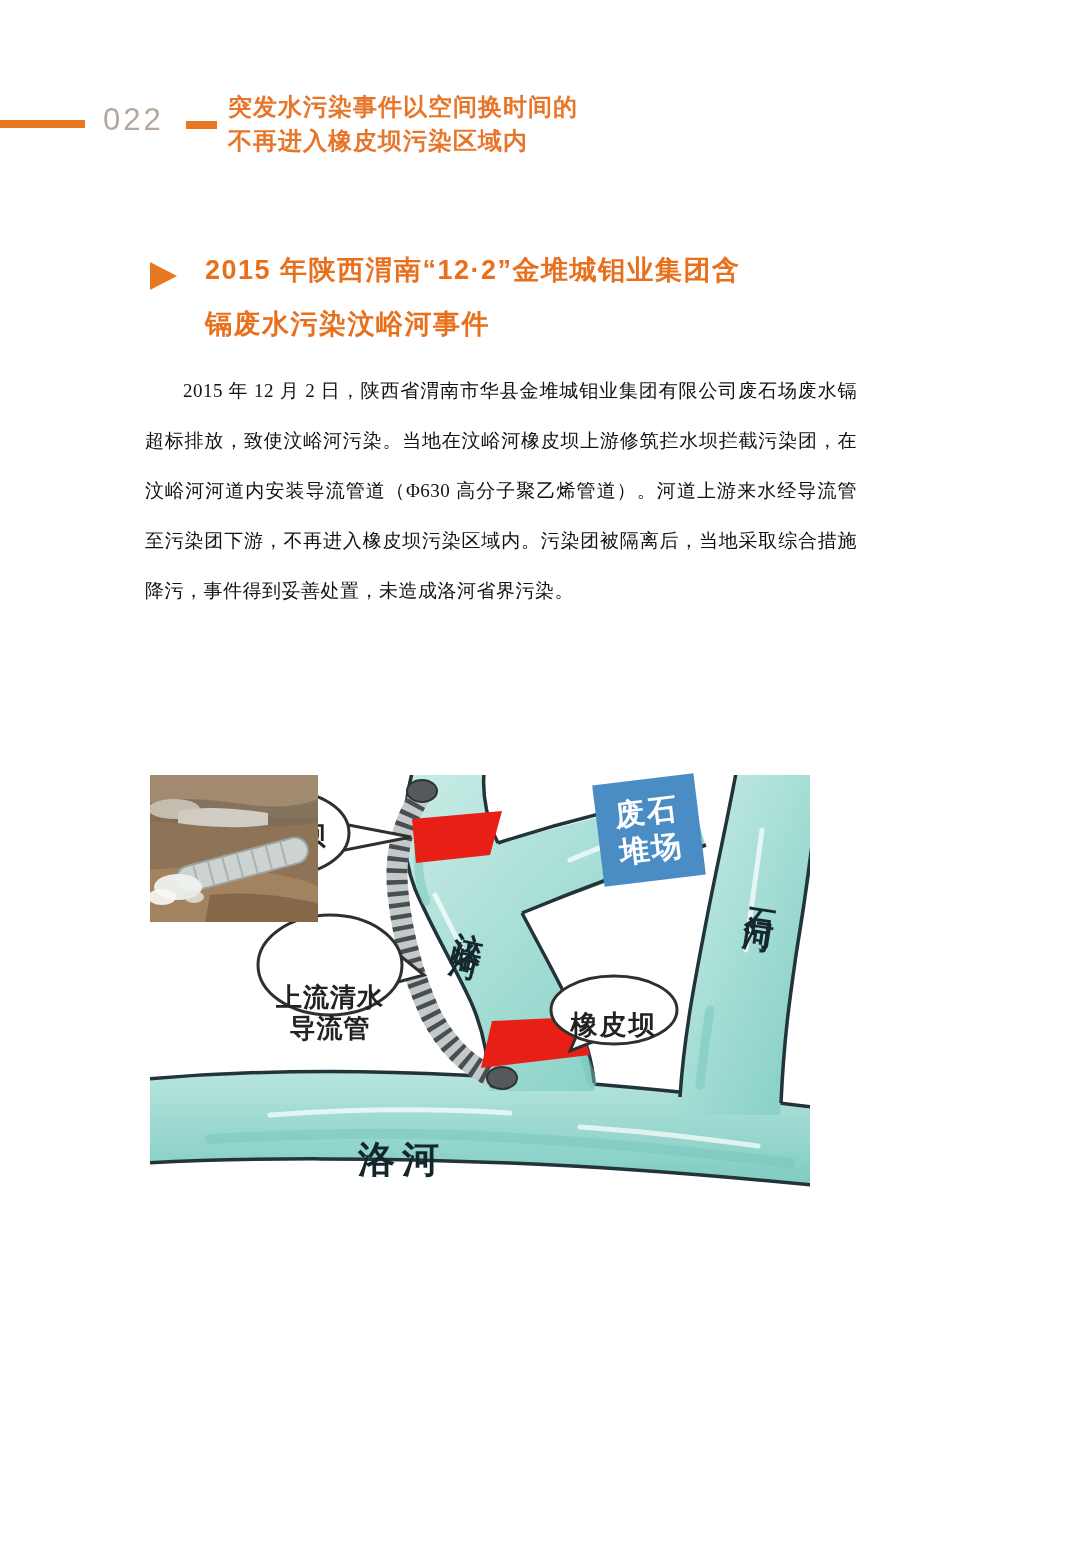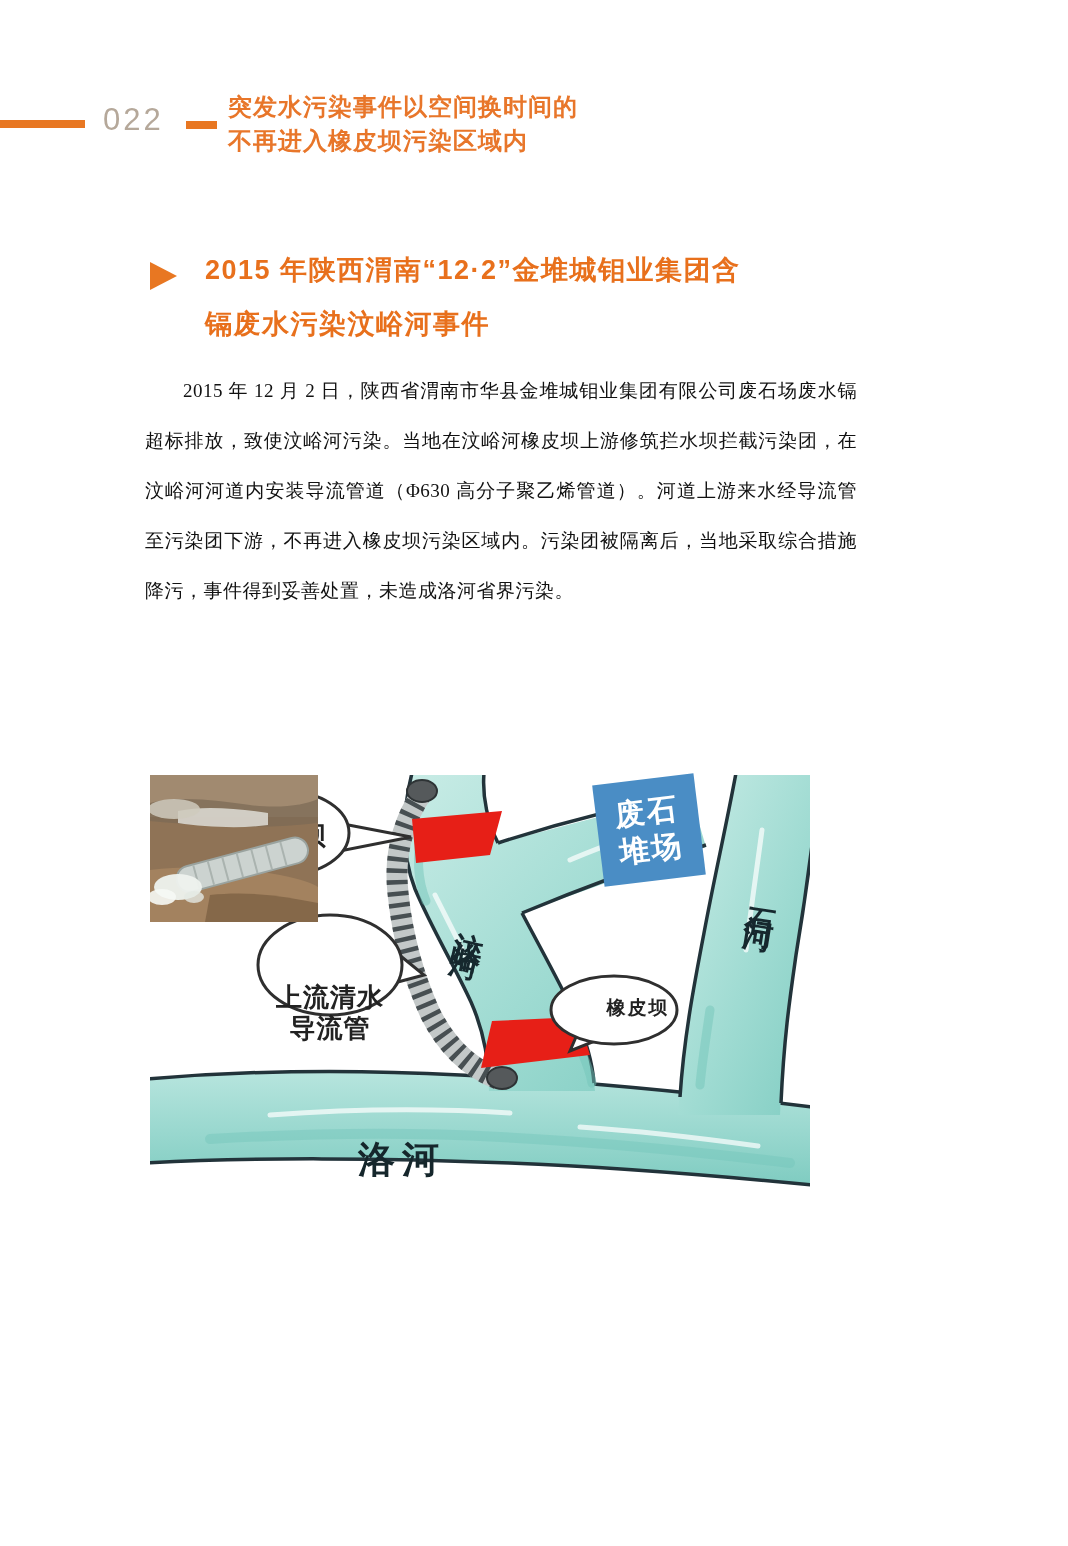--- a/index.html
+++ b/index.html
@@ -38,21 +38,21 @@
   .diagram{position:absolute;left:150px;top:775px;width:660px;height:420px;}
   .diagram svg{position:absolute;left:0;top:0;}
   .lbl{position:absolute;color:#16282e;font-weight:bold;}
   .lbl-vert{writing-mode:vertical-rl;text-orientation:upright;}
   .lbl-wenyu{left:303px;top:134px;font-size:30px;letter-spacing:9px;transform:rotate(13deg);}
   .lbl-shimen{left:593px;top:110px;font-size:30px;letter-spacing:7px;transform:rotate(9deg);}
   .lbl-luo{left:208px;top:320px;font-size:37px;letter-spacing:7px;color:#15262b;margin-top:40px;}
   .bubble-text{position:absolute;text-align:center;color:#222;font-weight:bold;}
   .bt1{left:73px;top:43px;width:124px;font-size:27px;letter-spacing:2px;}
   .bt2{left:106px;top:160px;width:148px;font-size:26px;line-height:31px;letter-spacing:1px;margin-top:47px;}
-  .bt3{left:402px;top:220px;width:124px;font-size:19px;letter-spacing:2px;margin-left:24px;}
+  .bt3{left:402px;top:232px;width:124px;font-size:27px;letter-spacing:2px;}
   .waste-box{
     position:absolute;left:448px;top:4px;width:102px;height:102px;background:#4a8dc5;
     transform:rotate(-7deg);display:flex;flex-direction:column;align-items:center;justify-content:center;
     color:#fff;font-weight:bold;font-size:30px;line-height:37px;letter-spacing:2px;
   }
   .photo{position:absolute;left:0px;top:253px;width:168px;height:147px;}
 </style>
 </head>
 <body>
 

